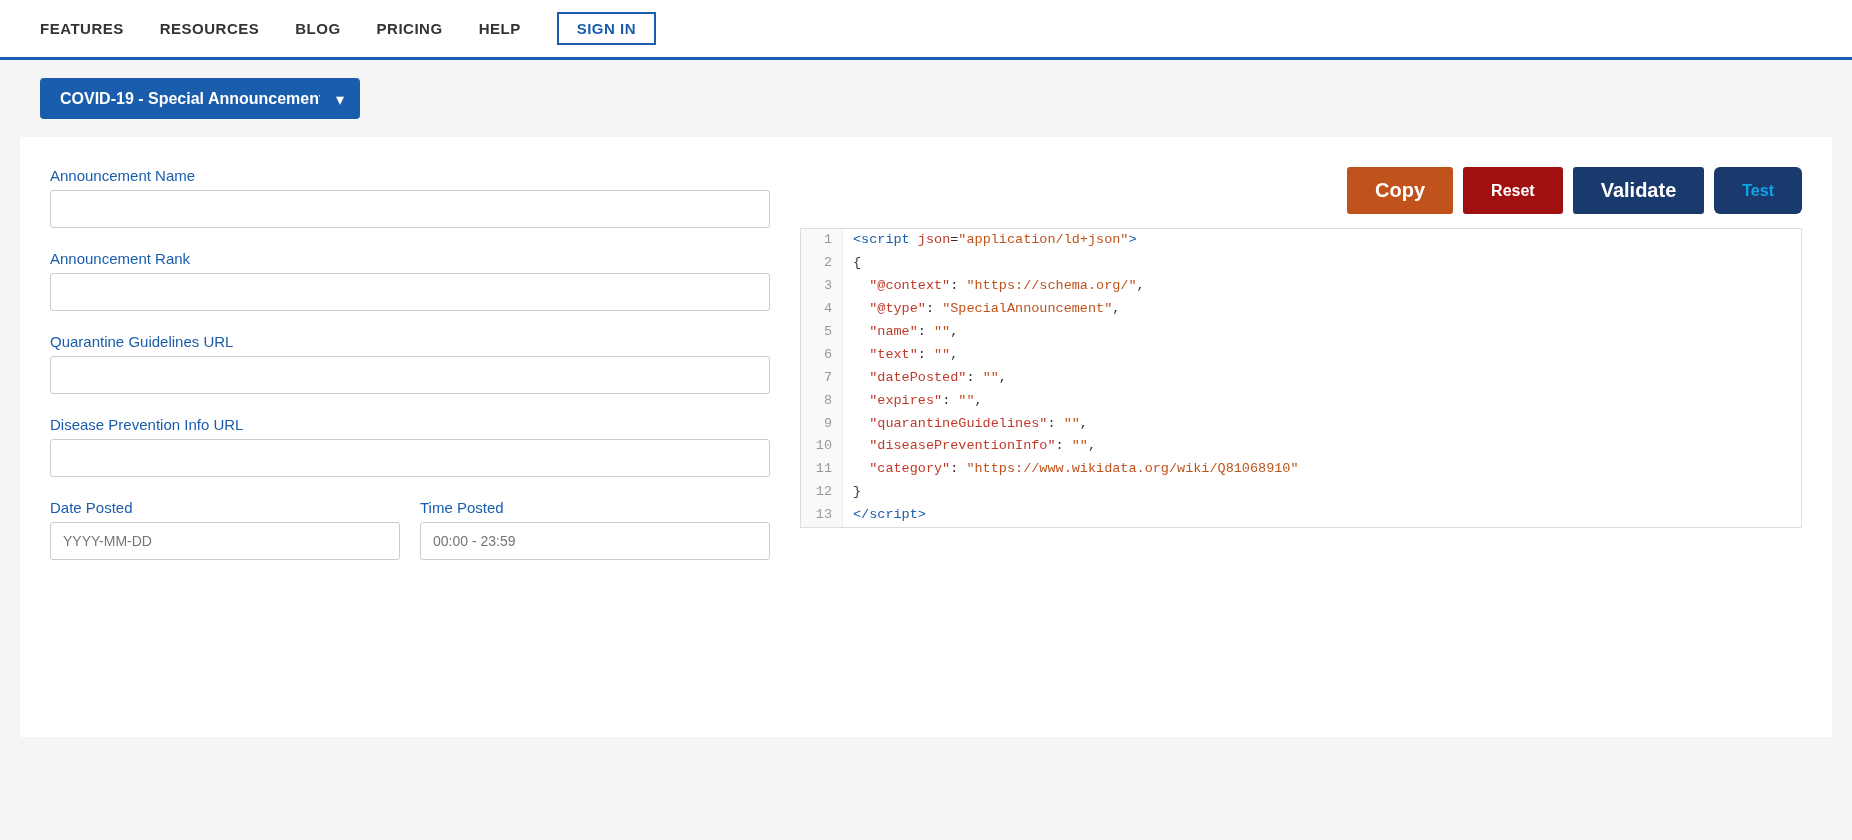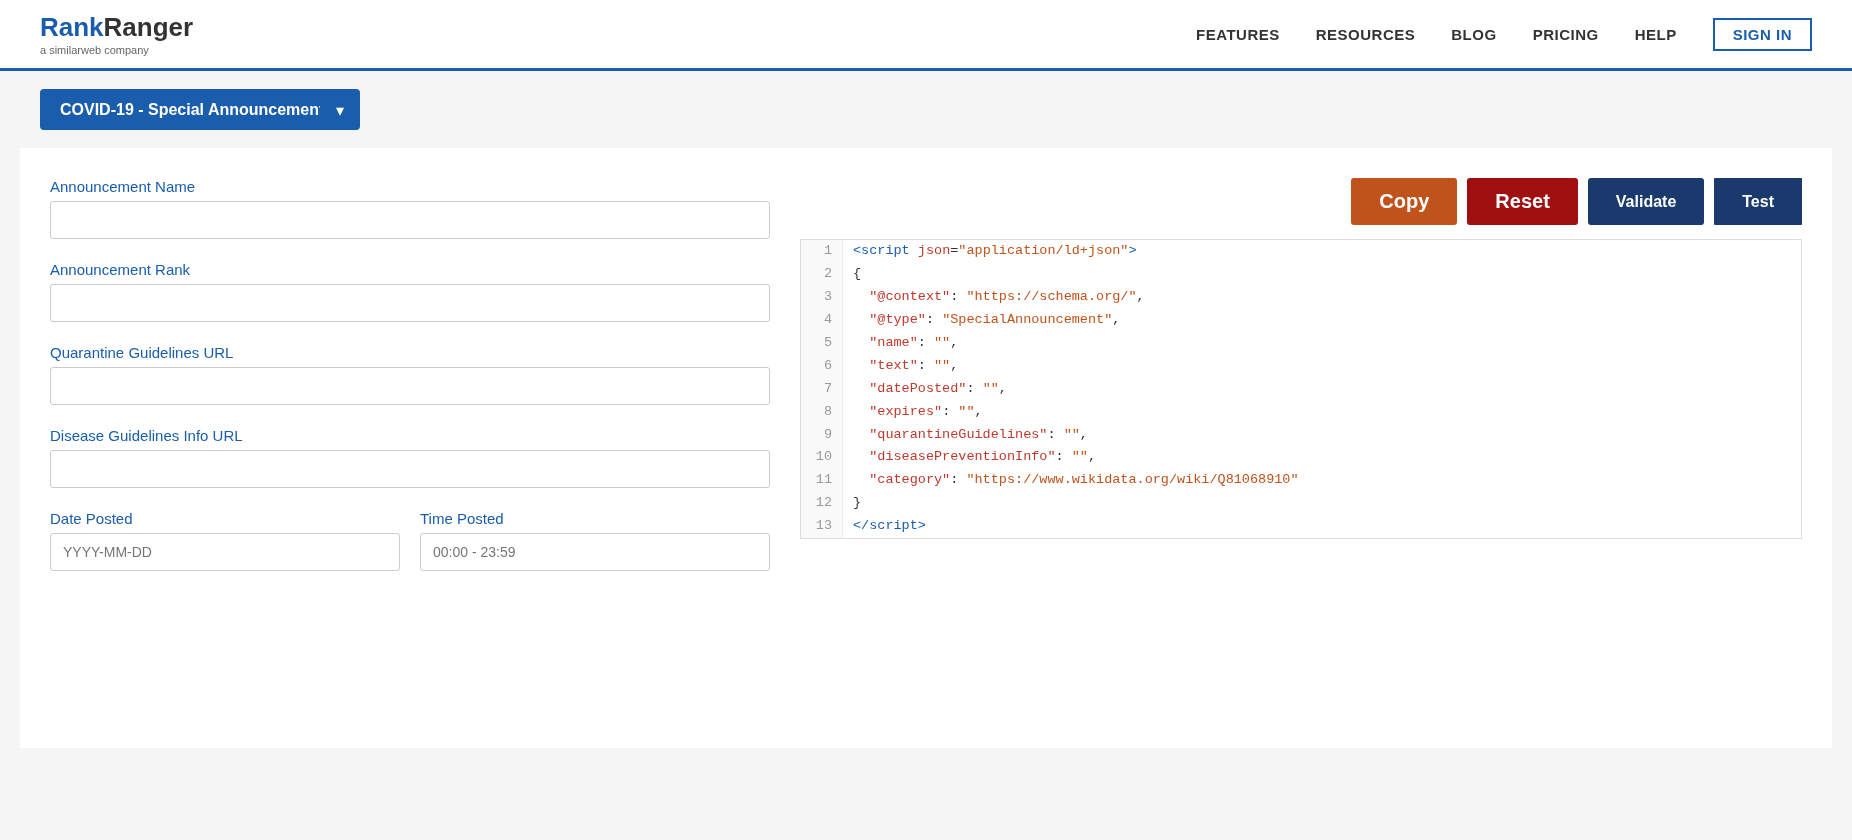--- a/index.html
+++ b/index.html
@@ -151,43 +151,43 @@
       font-size: 20px;
       font-weight: 600;
       border-radius: 3px;
       cursor: pointer;
     }
     .btn-reset {
       background: #a01010;
       color: #fff;
       border: none;
       padding: 12px 28px;
-      font-size: 20px;
+      font-size: 16px;
       font-weight: 600;
       border-radius: 3px;
       cursor: pointer;
     }
     .btn-validate {
       background: #1a3a6e;
       color: #fff;
       border: none;
       padding: 12px 28px;
-      font-size: 16px;
+      font-size: 20px;
       font-weight: 600;
       border-radius: 3px;
       cursor: pointer;
     }
     .btn-test {
       background: #1a3a6e;
-      color: #ffffff;
+      color: #0ea5e9;
       border: none;
       padding: 12px 28px;
       font-size: 16px;
       font-weight: 600;
-      border-radius: 1px;
+      border-radius: 6px;
       cursor: pointer;
       text-align: right;
     }
 
     
     .code-block {
       background: #fff;
       border: 1px solid #ddd;
       font-family: 'Courier New', monospace;
       font-size: 13.5px;
@@ -215,26 +215,20 @@
     }
     .c-tag { color: #1a5dad; }
     .c-key { color: #c0392b; }
     .c-val { color: #c0531c; }
     .c-brace { color: #333; }
   </style>
 </head>
 <body>
 
 <header class="header">
-  <div class="logo-area">
-    <div class="logo-text">
-      <span class="rank">Rank</span><span class="ranger">Ranger</span>
-    </div>
-    <div class="logo-sub">a similarweb company</div>
-  </div>
   <nav class="nav">
     <a href="#">FEATURES</a>
     <a href="#">RESOURCES</a>
     <a href="#">BLOG</a>
     <a href="#">PRICING</a>
     <a href="#">HELP</a>
     <button class="sign-in-btn">SIGN IN</button>
   </nav>
 </header>
 
@@ -259,21 +253,21 @@
       <label class="form-label">Announcement Rank</label>
       <input class="form-input" type="text" placeholder="" style="">
     </div>
 
     <div class="form-group">
       <label class="form-label">Quarantine Guidelines URL</label>
       <input class="form-input" type="text" placeholder="" style="">
     </div>
 
     <div class="form-group">
-      <label class="form-label">Disease Guidelines Info URL</label>
+      <label class="form-label">Disease Prevention Info URL</label>
       <input class="form-input" type="text" placeholder="" style="">
     </div>
 
     <div class="date-time-row">
       <div class="date-time-group form-group">
         <label class="form-label">Date Posted</label>
         <input class="form-input" type="text" placeholder="YYYY-MM-DD" style="">
       </div>
       <div class="date-time-group form-group">
         <label class="form-label">Time Posted</label>

